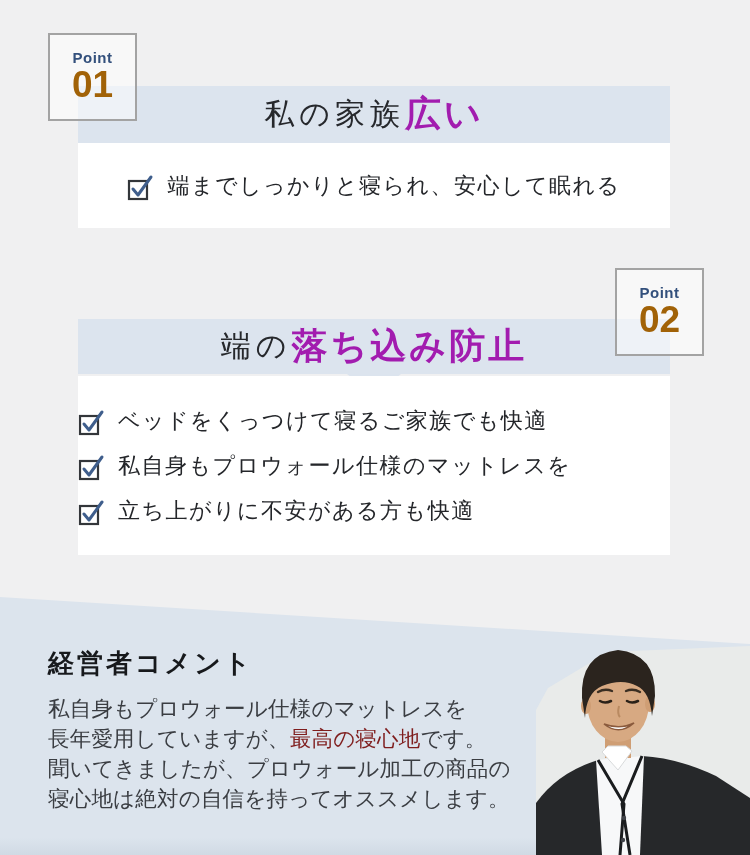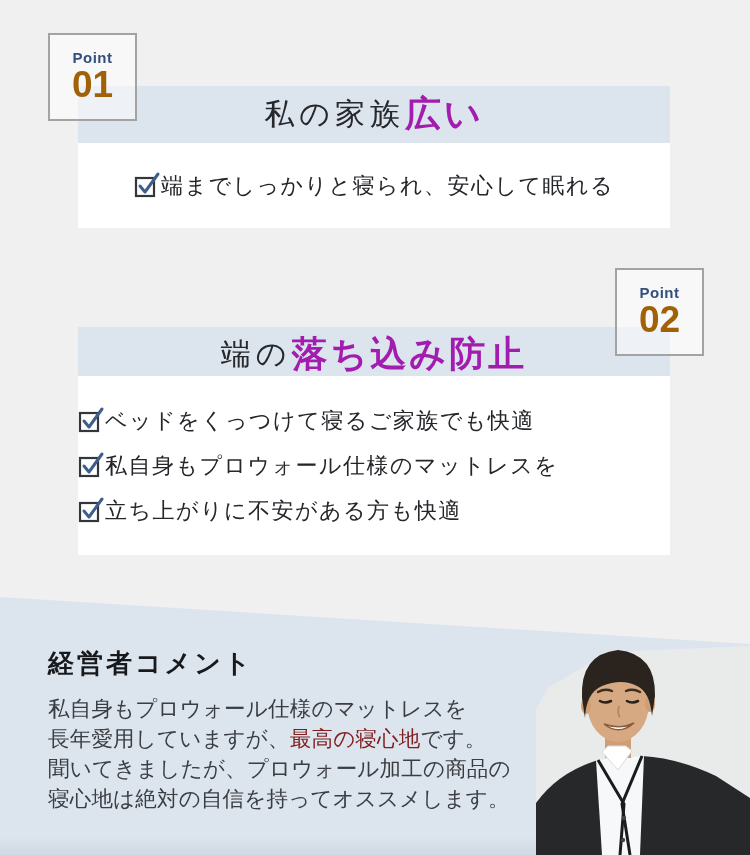--- a/index.html
+++ b/index.html
@@ -8,21 +8,21 @@
     background:#f0f0f1; overflow:hidden;
     font-family:"Liberation Sans", sans-serif;
   }
 
   
   .band {
     position:absolute; left:78px; width:592px; background:#dce4ee;
     display:flex; align-items:center; justify-content:center;
   }
   .band1 { top:86px;  height:57px; }
-  .band2 { top:327px; height:55px; }
+  .band2 { top:319px; height:55px; }
   .notch {
     position:absolute; top:100%; left:50%; transform:translateX(-50%);
     width:0; height:0;
     border-left:27px solid transparent; border-right:27px solid transparent;
     border-top:21px solid #dce4ee;
   }
   .h-normal {
     font-family:"Liberation Serif","DejaVu Serif",serif;
     font-size:30px; color:#26282c; letter-spacing:5px;
   }
@@ -32,21 +32,21 @@
   }
 
   
   .whitebox { position:absolute; left:78px; width:592px; background:#ffffff; }
   .box1 { top:143px; height:85px;  display:flex; align-items:center; justify-content:center; }
   .box2 {
     top:376px; height:179px; box-sizing:border-box;
     display:flex; flex-direction:column; justify-content:center;
     gap:15px; 
   }
-  .check-row { display:flex; align-items:flex-start; }
+  .check-row { display:flex; align-items:flex-end; gap:13px; }
   .check-row .ck { flex:0 0 auto; width:27px; height:27px; }
   .check-row .txt {
     font-family:"Liberation Serif","DejaVu Serif",serif;
     font-size:22px; color:#24262a; letter-spacing:1.5px; white-space:nowrap;
   }
 
   
   .badge {
     position:absolute; width:85px; height:84px;
     background:rgba(255,255,255,0.5);

